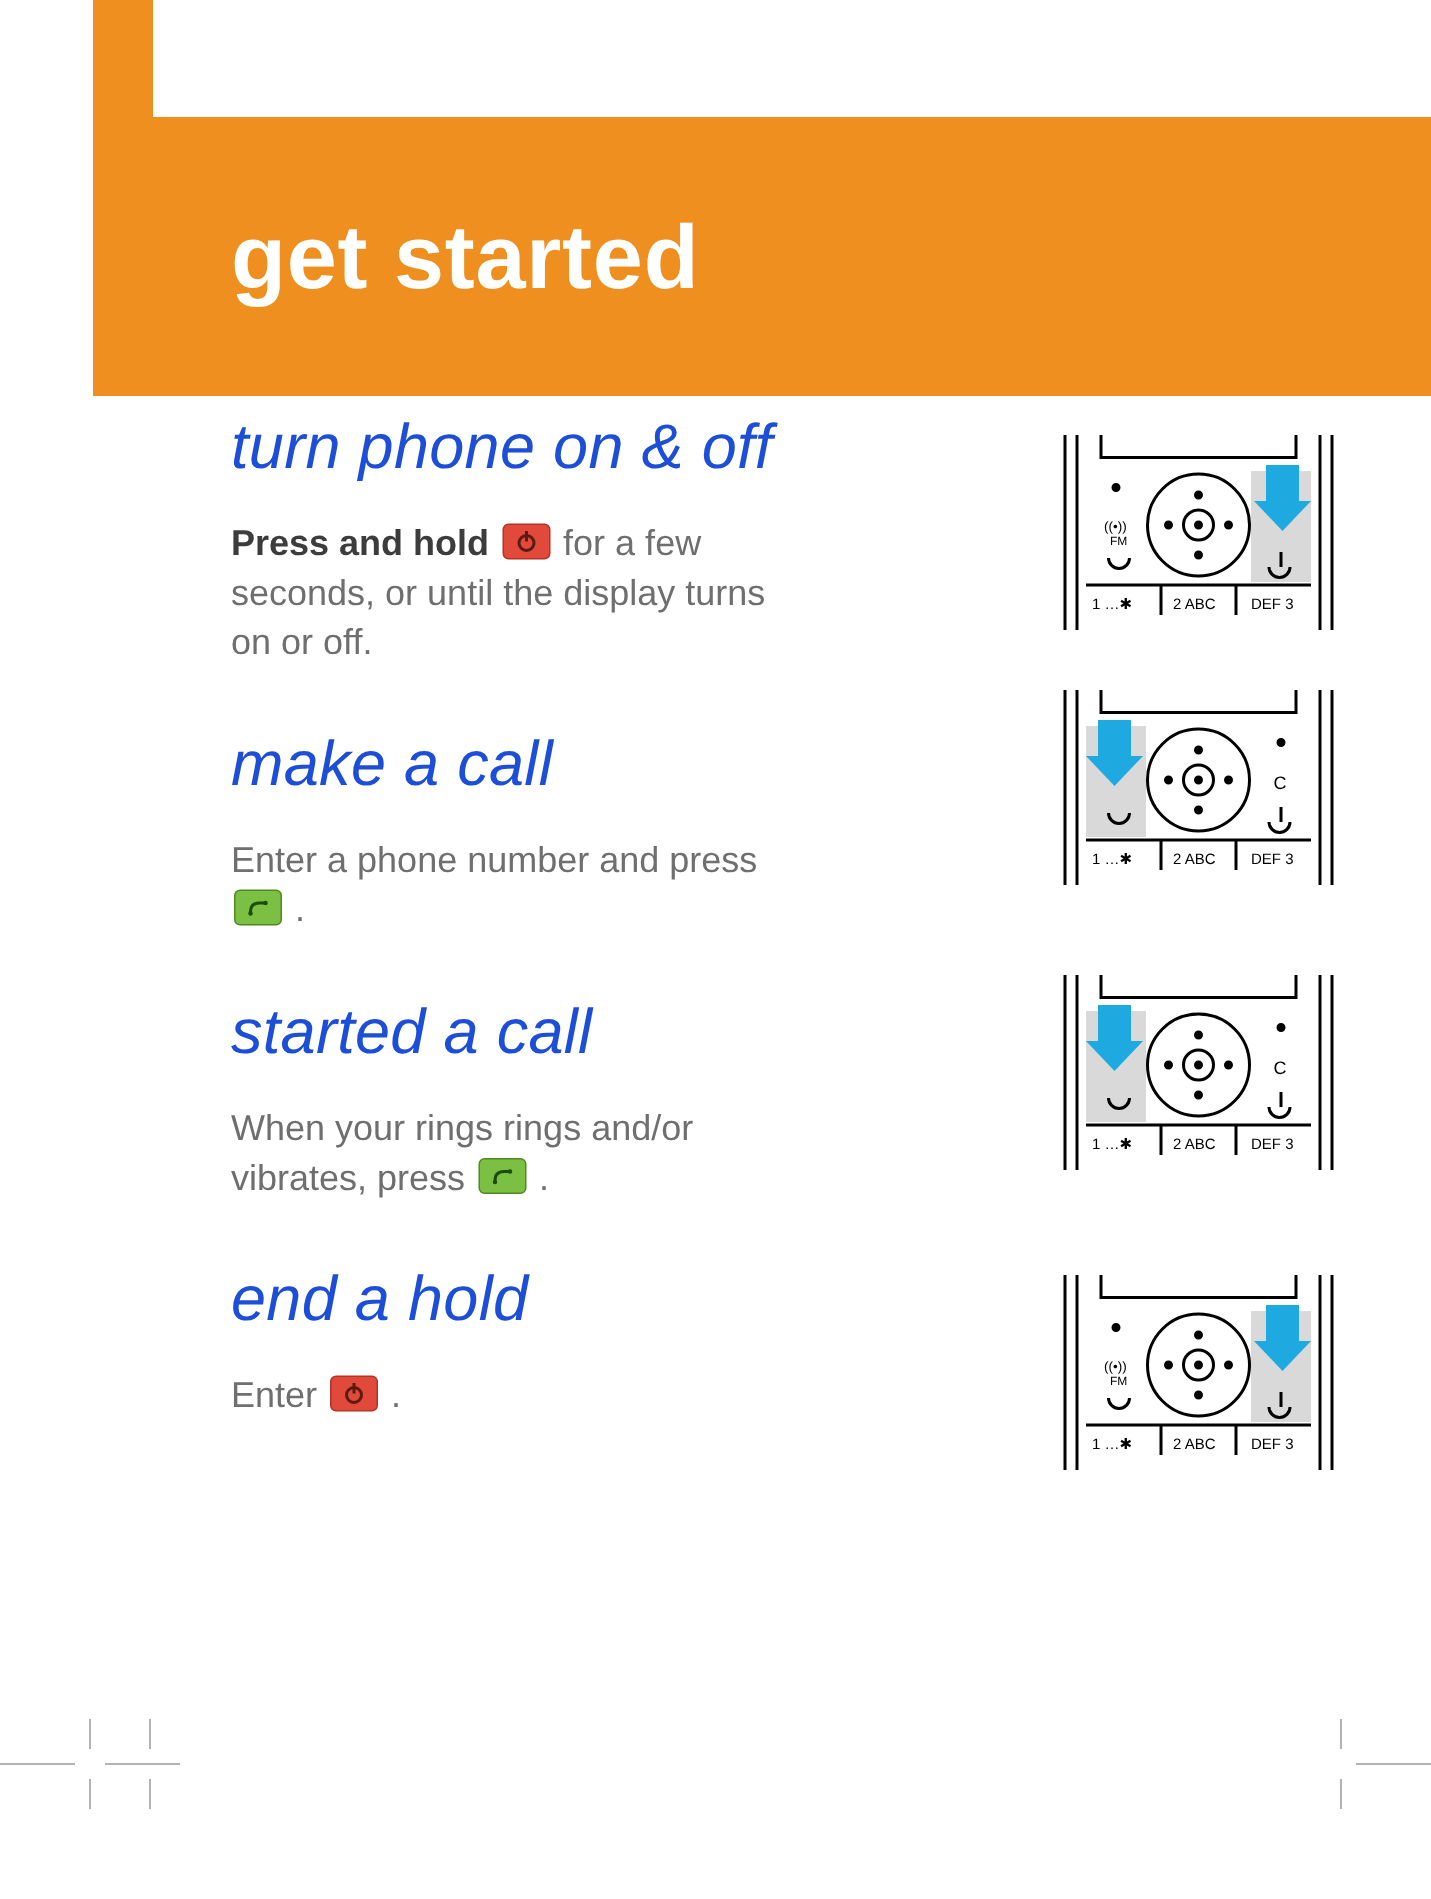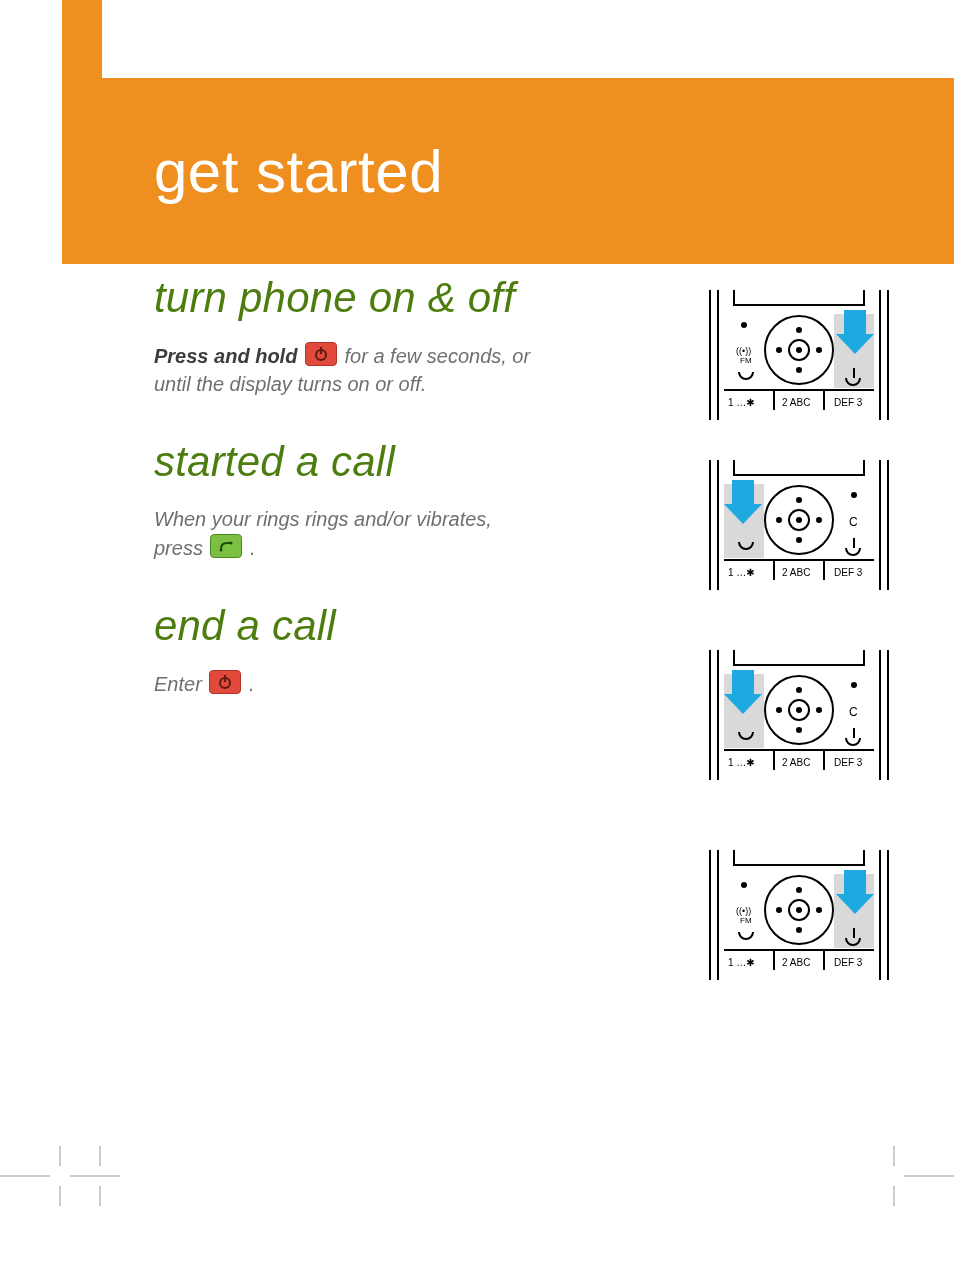--- a/index.html
+++ b/index.html
@@ -9,33 +9,33 @@
   }
   
   .tab{
     position:absolute;left:62px;top:0;width:40px;height:78px;background:#ef8f1f;
   }
   .banner{
     position:absolute;left:62px;top:78px;right:0;height:186px;background:#ef8f1f;
     color:#fff;display:flex;align-items:center;
   }
   .banner h1{
-    margin:0 0 0 92px;font-weight:400;font-size:60px;letter-spacing:0.5px;
+    margin:0 0 0 92px;font-weight:700;font-size:60px;letter-spacing:0.5px;
   }
   .content{
     position:absolute;left:154px;top:274px;right:60px;
   }
   .section{margin-top:0;}
   .section + .section{margin-top:40px;}
   h2{
-    font-style:italic;font-weight:400;color:#4d7c0f;font-size:42px;margin:0 0 18px 0;
+    font-style:italic;font-weight:400;color:#1d4ed8;font-size:42px;margin:0 0 18px 0;
     letter-spacing:0.2px;
   }
   .body{
-    font-size:20px;line-height:1.38;color:#6f6f6f;max-width:380px;font-style:italic;
+    font-size:24px;line-height:1.38;color:#6f6f6f;max-width:380px;
   }
   .body b{color:#3c3c3c;font-weight:700;}
   .key{
     display:inline-block;vertical-align:-3px;width:30px;height:22px;border-radius:4px;
     position:relative;margin:0 2px;
   }
   .key-red{background:#e14a3a;border:1px solid #b33327;}
   .key-green{background:#7bc043;border:1px solid #4d8a20;}
   .key svg{position:absolute;left:4px;top:2px;}
   
@@ -70,38 +70,52 @@
         <span class="key key-red">
           <svg width="22" height="18" viewBox="0 0 22 18">
               <circle cx="11" cy="10" r="5" fill="none" stroke="#5a1b12" stroke-width="2"></circle>
               <line x1="11" y1="2" x2="11" y2="9" stroke="#5a1b12" stroke-width="2"></line>
             </svg>
         </span>
         <span> for a few seconds, or until the display turns on or off.</span>
       </p>
     </div>
 
-
-    <div class="section">
-      <h2>started a call</h2>
-      <p class="body">
-        <span>When your rings rings and/or vibrates, press </span>
+    <div class="section">
+      <h2>make a call</h2>
+      <p class="body">
+        <span>Enter a phone number and press </span>
         <span class="key key-green">
           <svg width="22" height="18" viewBox="0 0 22 18">
               <path d="M6 12 Q6 6 12 6 L15 6" fill="none" stroke="#1d4d06" stroke-width="2"></path>
               <circle cx="6" cy="13" r="1.5" fill="#1d4d06"></circle>
               <circle cx="16" cy="6" r="1.5" fill="#1d4d06"></circle>
             </svg>
         </span>
         <span>.</span>
       </p>
     </div>
 
     <div class="section">
-      <h2>end a call</h2>
+      <h2>started a call</h2>
+      <p class="body">
+        <span>When your rings rings and/or vibrates, press </span>
+        <span class="key key-green">
+          <svg width="22" height="18" viewBox="0 0 22 18">
+              <path d="M6 12 Q6 6 12 6 L15 6" fill="none" stroke="#1d4d06" stroke-width="2"></path>
+              <circle cx="6" cy="13" r="1.5" fill="#1d4d06"></circle>
+              <circle cx="16" cy="6" r="1.5" fill="#1d4d06"></circle>
+            </svg>
+        </span>
+        <span>.</span>
+      </p>
+    </div>
+
+    <div class="section">
+      <h2>end a hold</h2>
       <p class="body">
         <span>Enter </span>
         <span class="key key-red">
           <svg width="22" height="18" viewBox="0 0 22 18">
               <circle cx="11" cy="10" r="5" fill="none" stroke="#5a1b12" stroke-width="2"></circle>
               <line x1="11" y1="2" x2="11" y2="9" stroke="#5a1b12" stroke-width="2"></line>
             </svg>
         </span>
         <span>.</span>
       </p>

